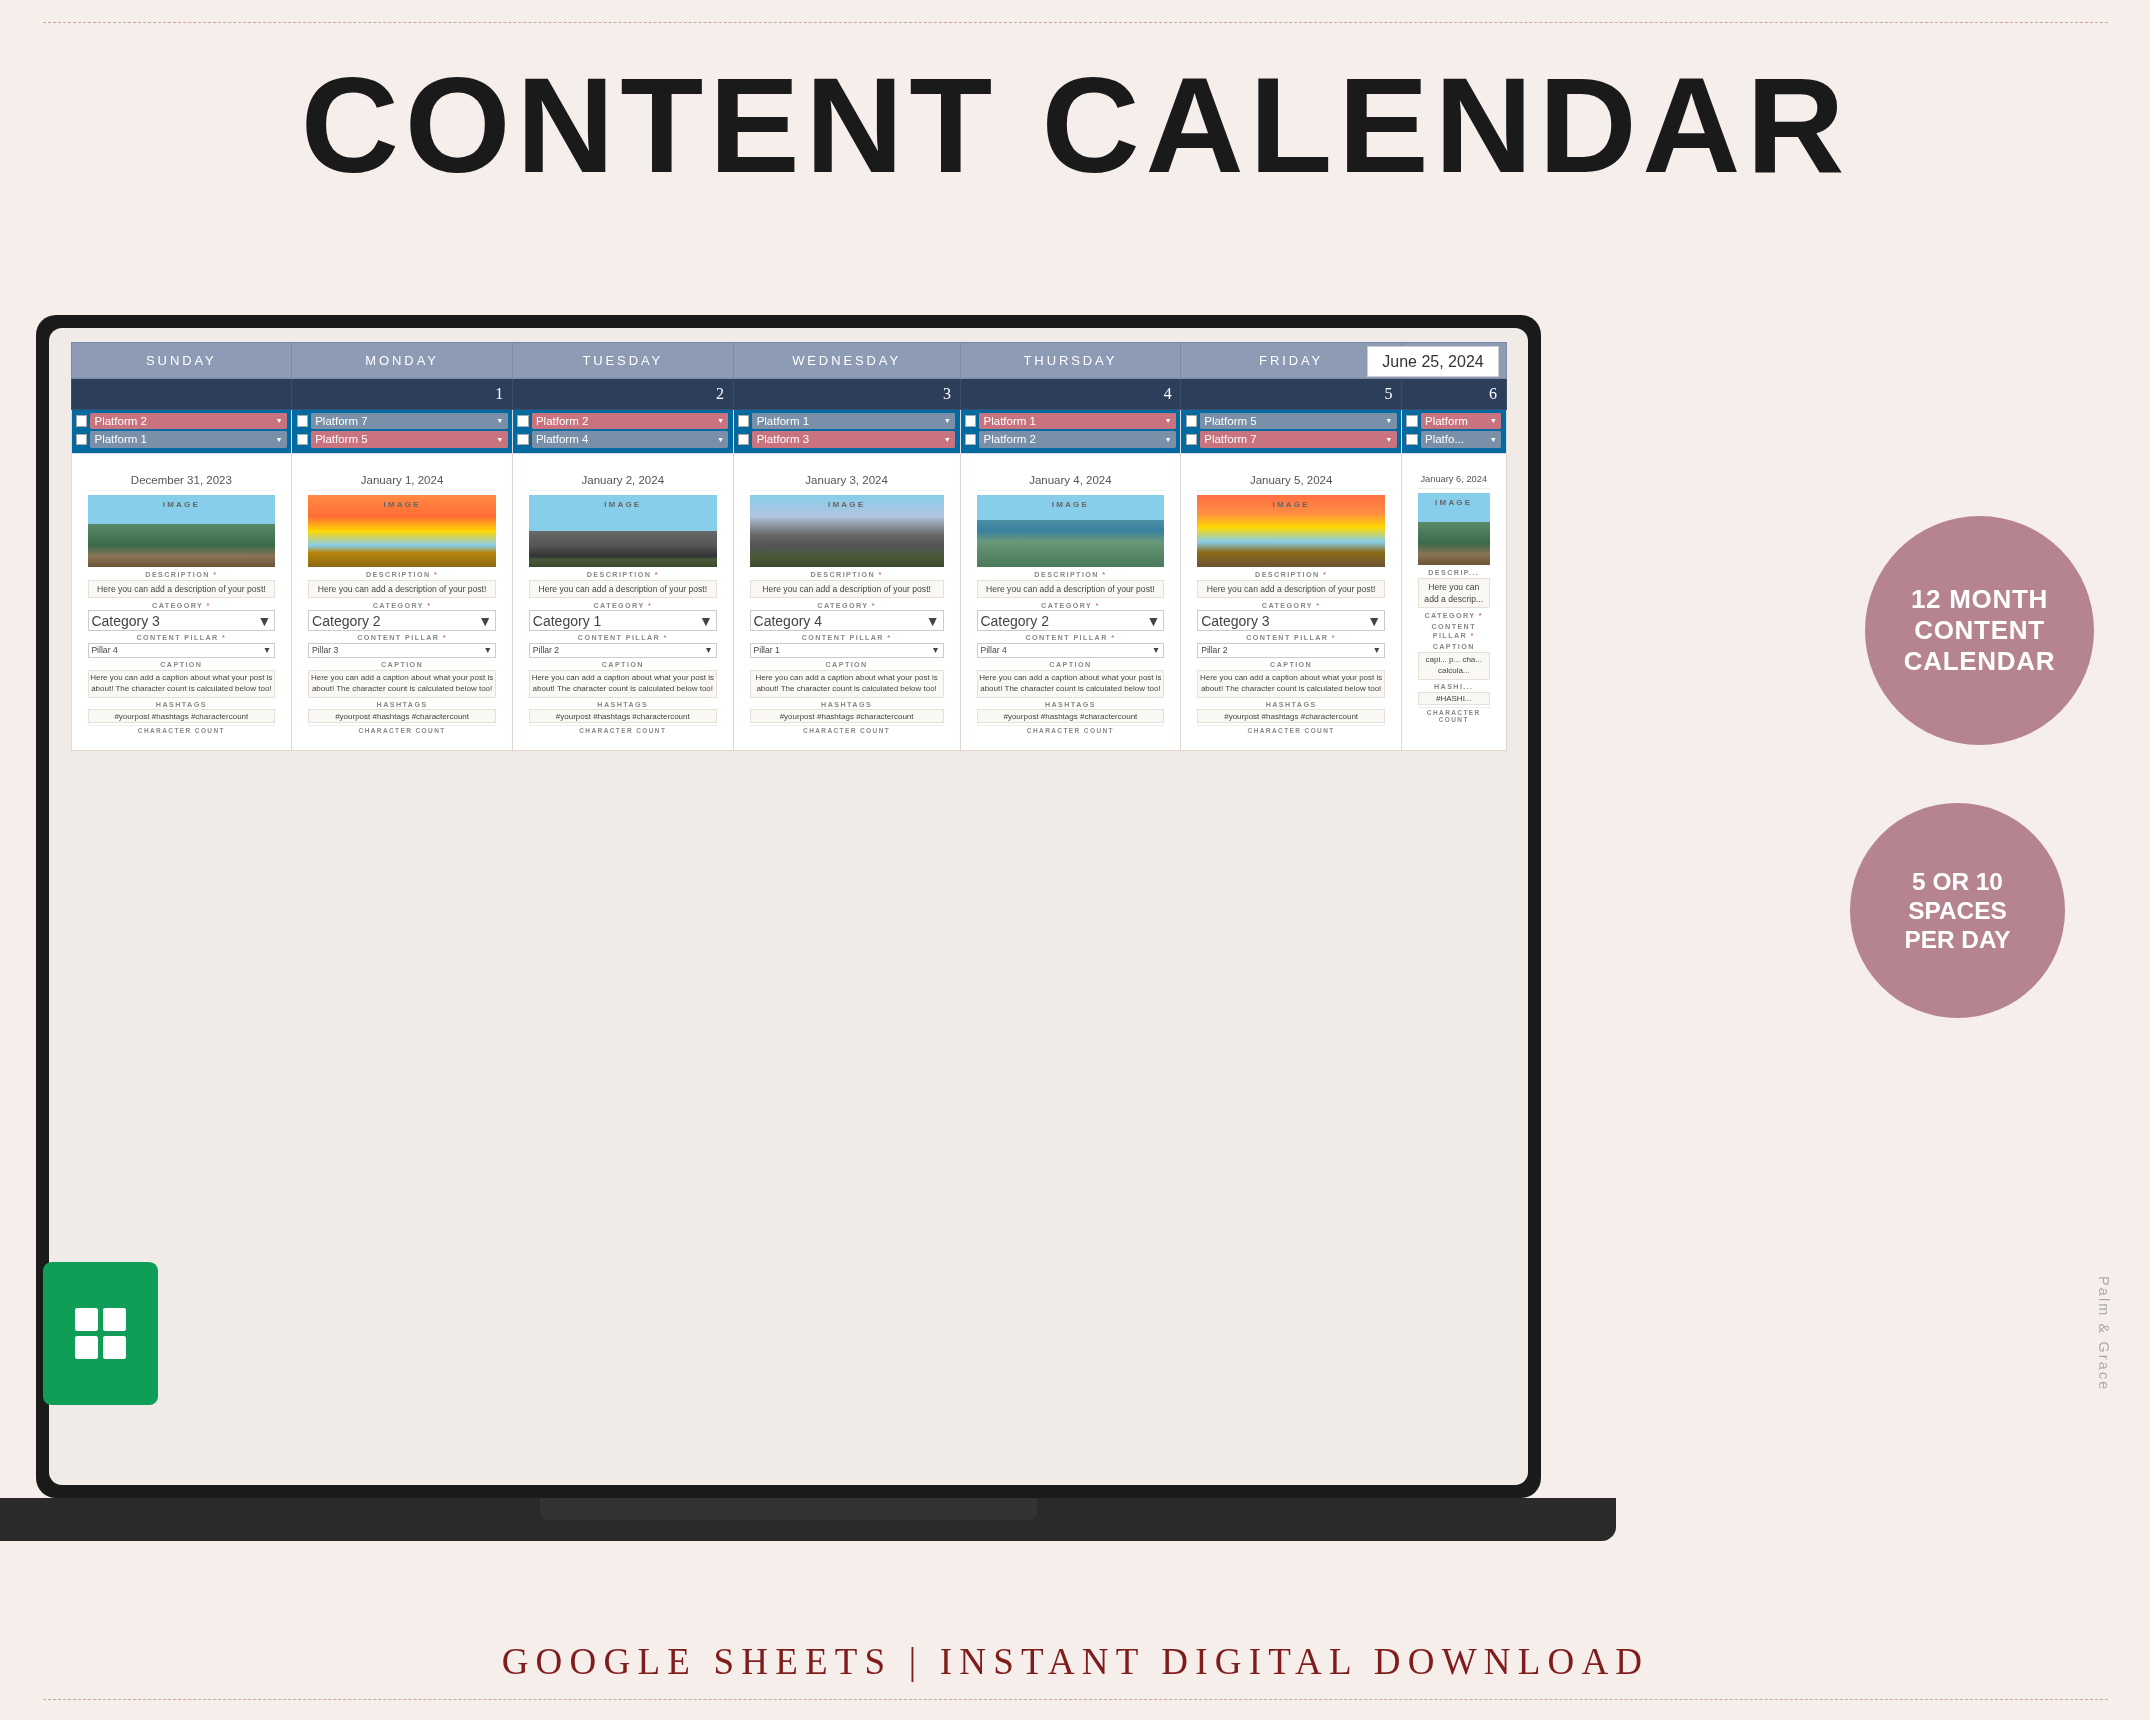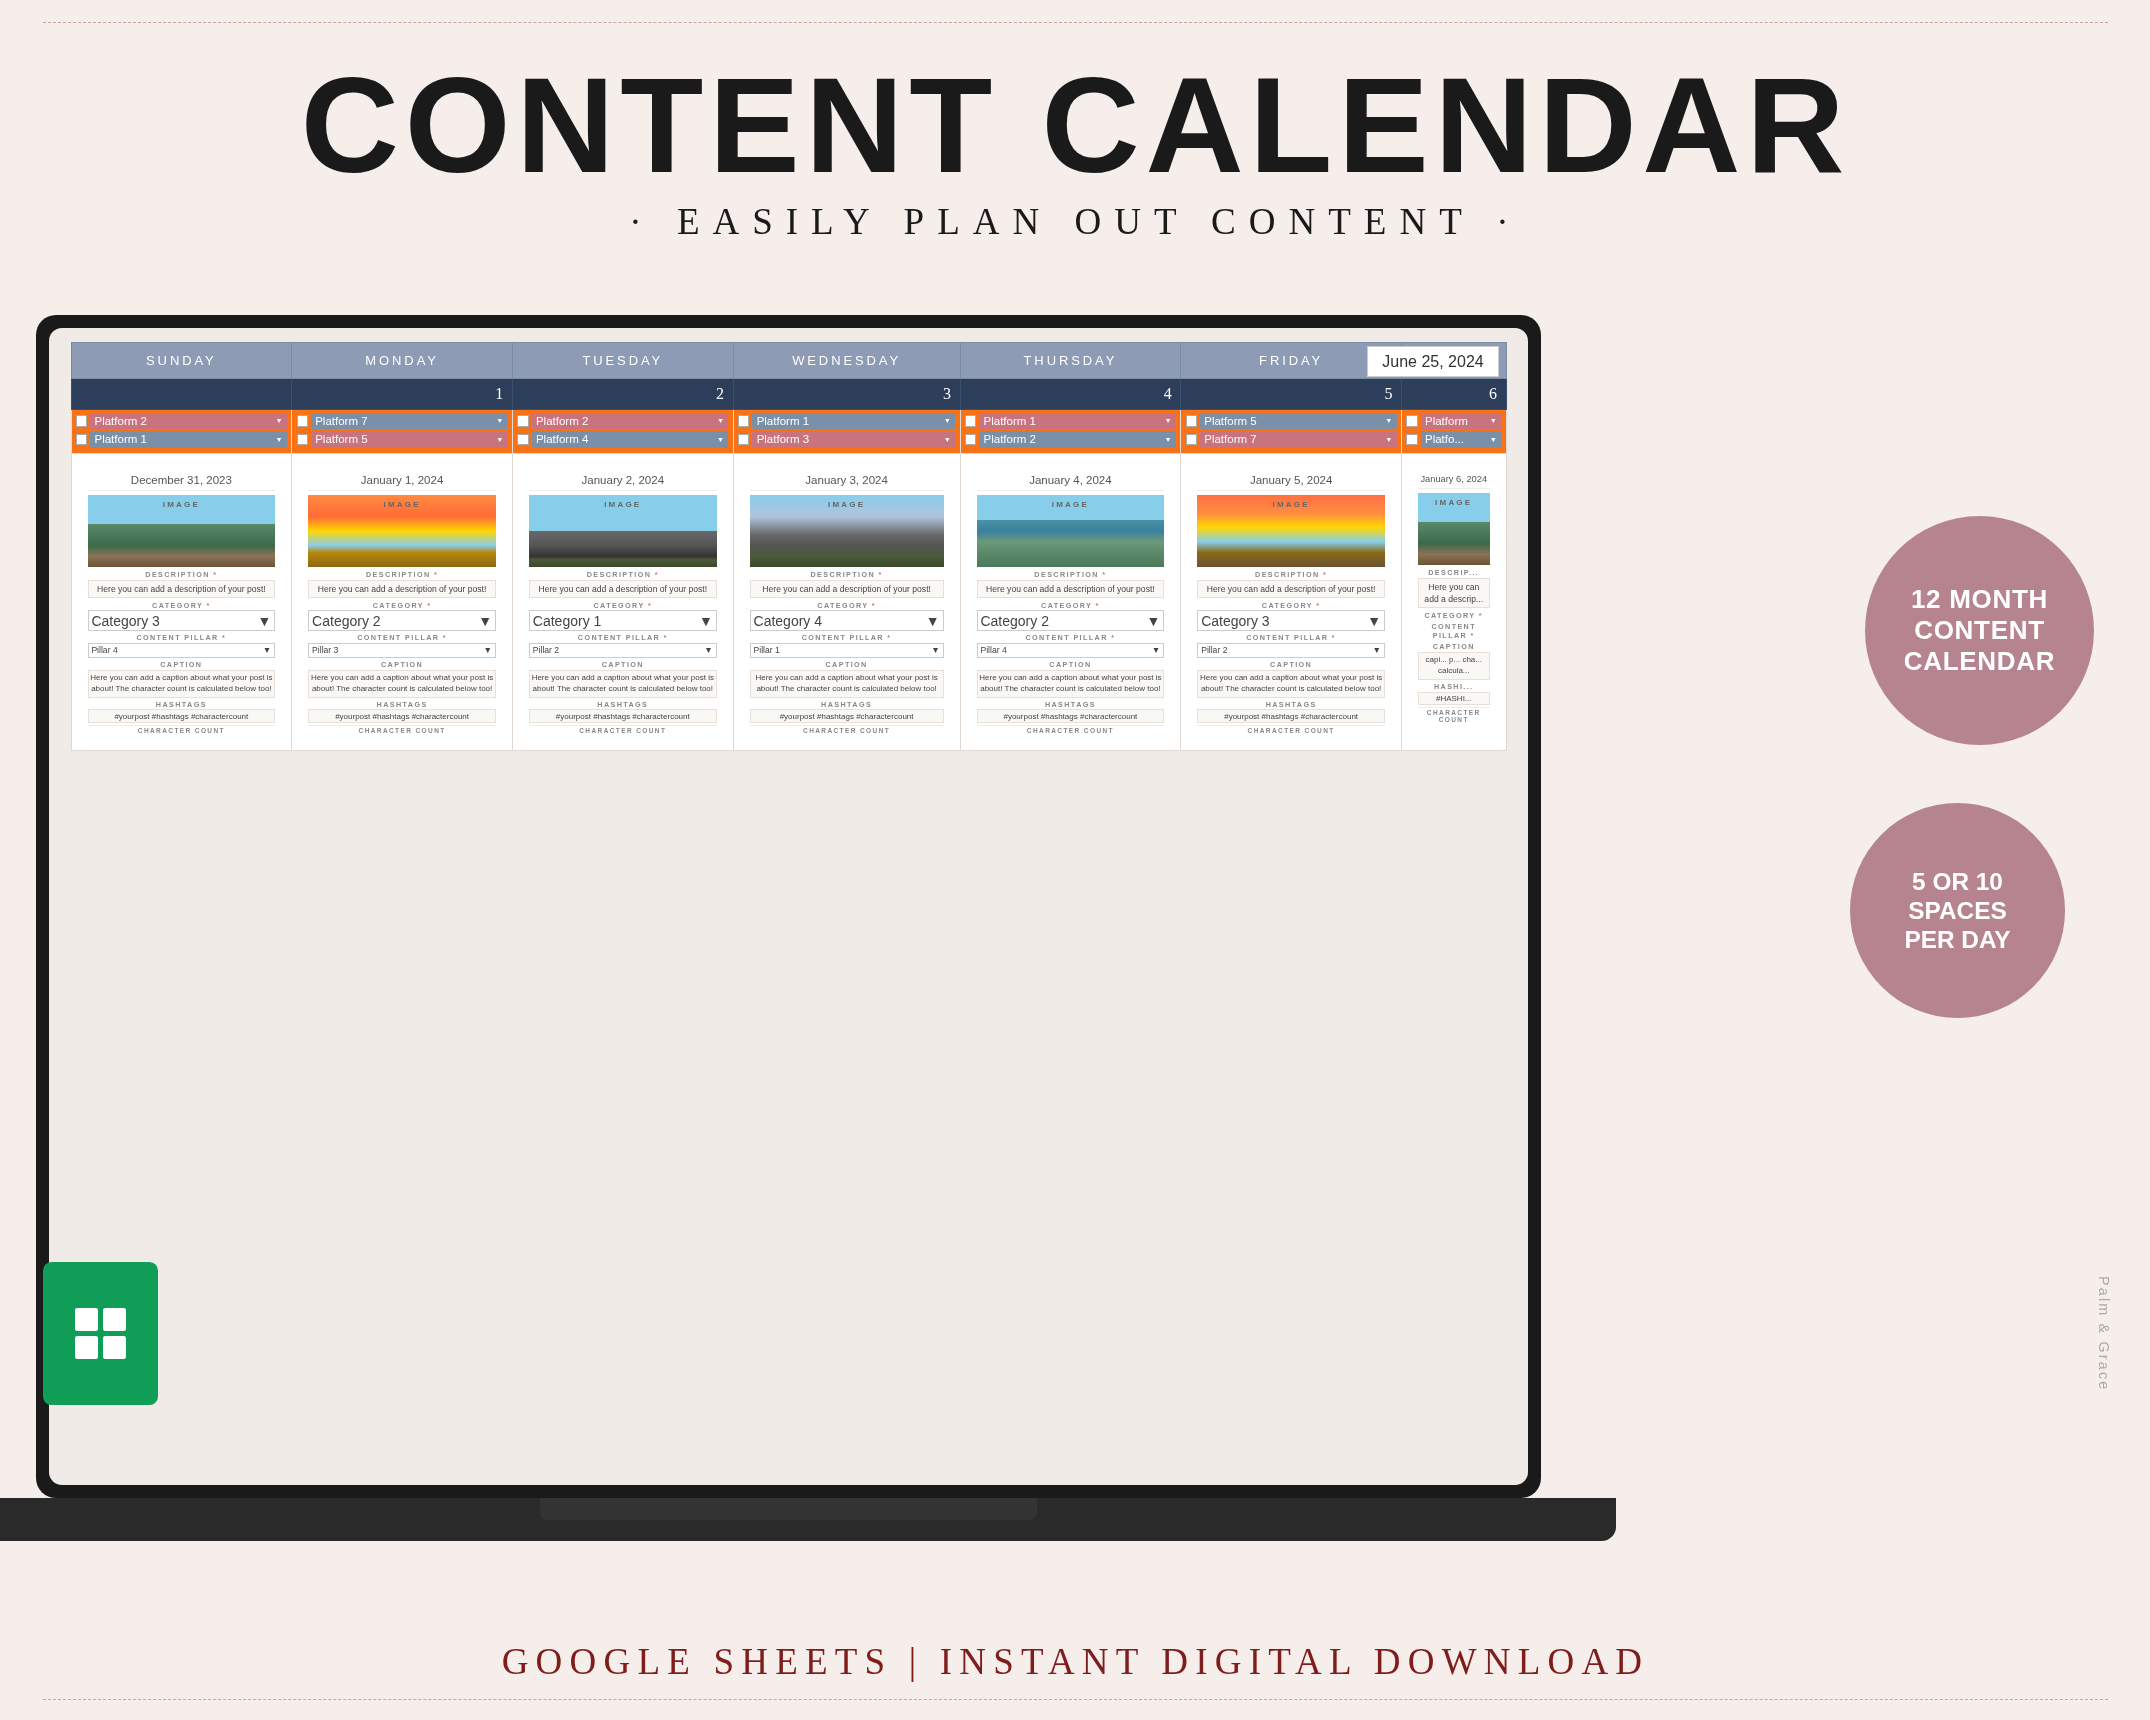--- a/index.html
+++ b/index.html
@@ -143,21 +143,21 @@
       vertical-align: top;
     }
     .cal-date-row td.empty {
       background: #2c3e5a;
     }
 
     
     .platform-row td {
       padding: 2.9px 4.3px;
       border: 0.7px solid #ddd;
-      background: #f97316;
+      background: #0369a1;
       vertical-align: top;
       margin-top: 7px;
     }
     .platform-cell {
       display: flex;
       align-items: center;
       gap: 2.9px;
       margin-bottom: 2.2px;
     }
     .platform-checkbox {
@@ -438,21 +438,20 @@
     }
   </style>
 </head>
 <body>
 
 <div class="dashed-top"></div>
 <div class="dashed-bottom"></div>
 
 <div class="header">
   <div class="header-title">CONTENT CALENDAR</div>
-  <div class="header-subtitle">· EASILY PLAN OUT CONTENT ·</div>
 </div>
 
 <div class="laptop-wrapper">
   <div class="laptop-body">
     <div class="laptop-screen">
       <div class="screen-content">
 
         <div class="date-badge">June 25, 2024</div>
 
 

